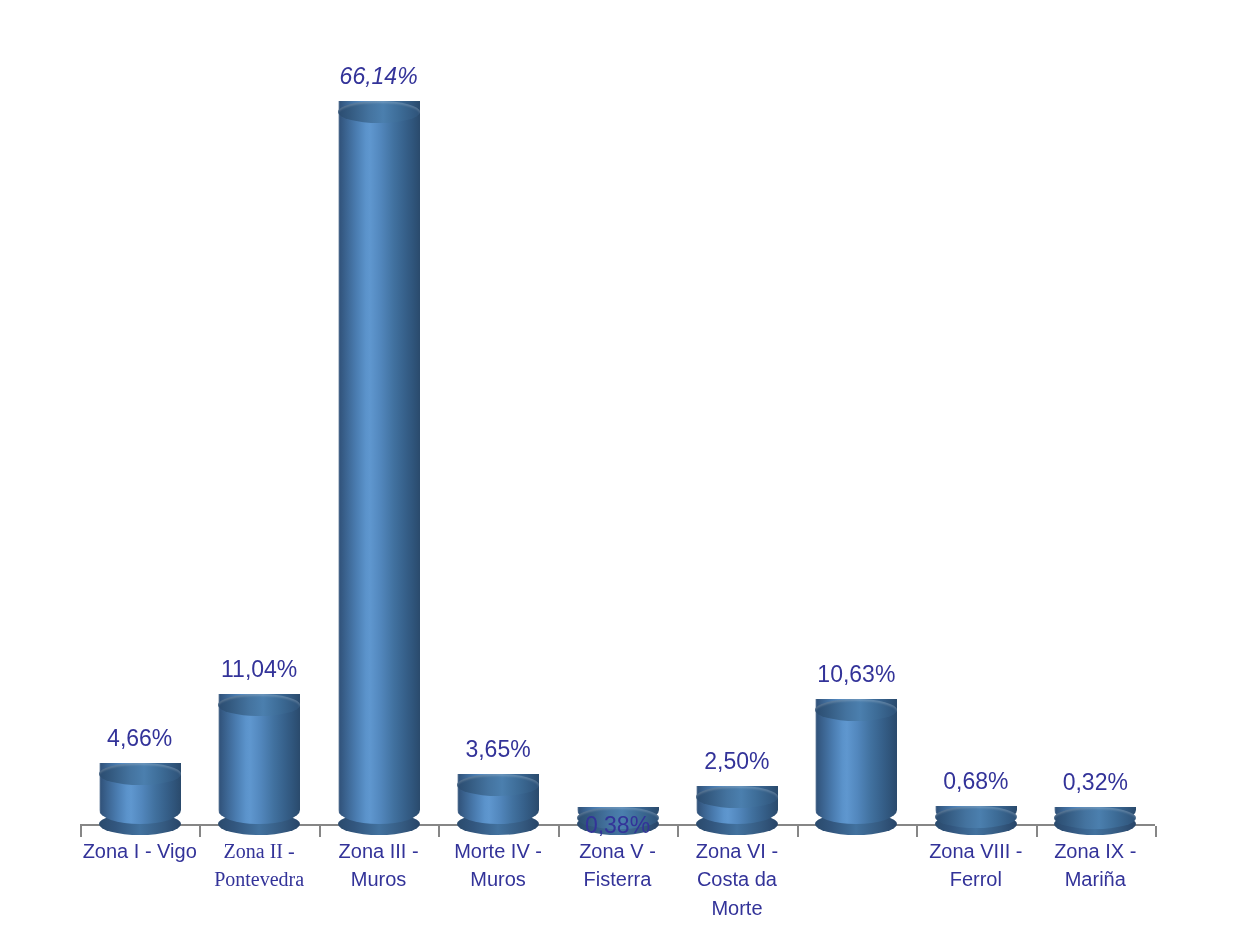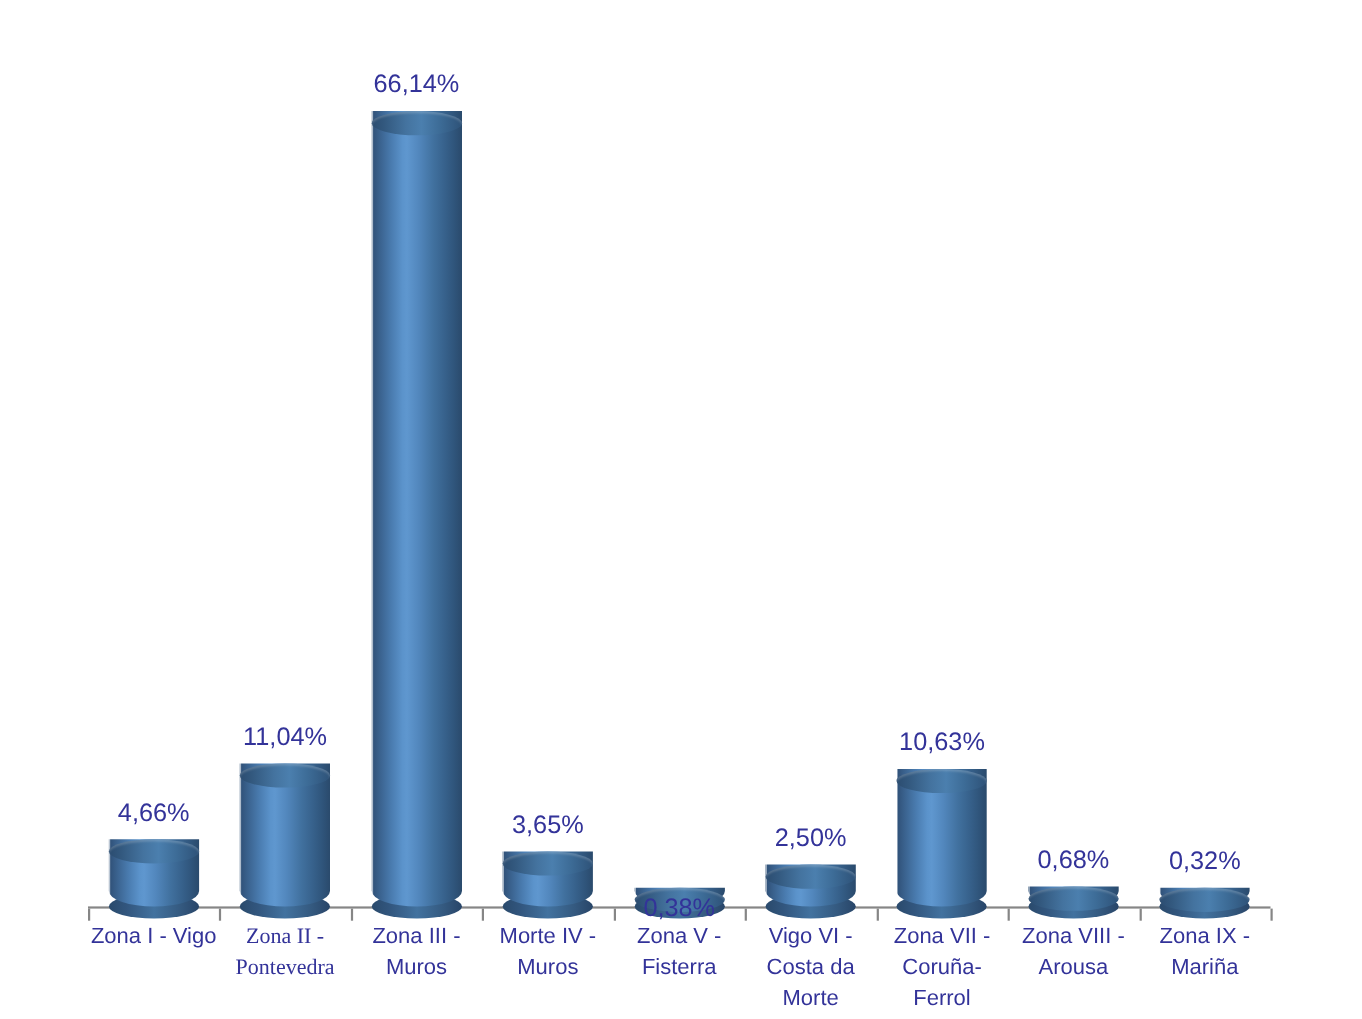--- a/index.html
+++ b/index.html
@@ -145,21 +145,21 @@
       <div class="data-label" style="left: 169.167px; width: 180px; top: 658.154px; color: rgb(51, 51, 153);">11,04%</div>
       <div class="cat-label" style="left: 195.444px; width: 127.444px; top: 837px; color: rgb(51, 51, 153); font-family: Liberation Serif, serif;">
         <div>Zona II -</div>
         <div>Pontevedra</div>
       </div>
       <div class="cylinder" style="left: 338px; top: 101px; width: 82px; height: 734px;">
         <div class="cyl-bottom" style="height: 22px;"></div>
         <div class="cyl-body" style="height: 723px; bottom: 11px;"></div>
         <div class="cyl-top" style="height: 22px; top: 0px;"></div>
       </div>
-      <div class="data-label" style="left: 288.611px; width: 180px; top: 65px; color: rgb(51, 51, 153);">66,14%</div>
+      <div class="data-label" style="left: 288.611px; width: 180px; top: 65px; color: rgb(51, 51, 153); font-style: italic;">66,14%</div>
       <div class="cat-label" style="left: 314.889px; width: 127.444px; top: 837px; color: rgb(51, 51, 153);">
         <div>Zona III -</div>
         <div>Muros</div>
       </div>
       <div class="cylinder" style="left: 457px; top: 773.708px; width: 82px; height: 61.2924px;">
         <div class="cyl-bottom" style="height: 22px;"></div>
         <div class="cyl-body" style="height: 50.2924px; bottom: 11px;"></div>
         <div class="cyl-top" style="height: 22px; top: 0px;"></div>
       </div>
       <div class="data-label" style="left: 408.056px; width: 180px; top: 737.708px; color: rgb(51, 51, 153);">3,65%</div>
@@ -177,44 +177,39 @@
         <div>Zona V -</div>
         <div>Fisterra</div>
       </div>
       <div class="cylinder" style="left: 696px; top: 786.087px; width: 82px; height: 48.9126px;">
         <div class="cyl-bottom" style="height: 22px;"></div>
         <div class="cyl-body" style="height: 37.9126px; bottom: 11px;"></div>
         <div class="cyl-top" style="height: 22px; top: 0px;"></div>
       </div>
       <div class="data-label" style="left: 646.944px; width: 180px; top: 750.087px; color: rgb(51, 51, 153);">2,50%</div>
       <div class="cat-label" style="left: 673.222px; width: 127.444px; top: 837px; color: rgb(51, 51, 153);">
-        <div>Vigo VI -</div>
+        <div>Zona VI -</div>
         <div>Costa da</div>
         <div>Morte</div>
       </div>
       <div class="cylinder" style="left: 815px; top: 698.568px; width: 82px; height: 136.432px;">
         <div class="cyl-bottom" style="height: 22px;"></div>
         <div class="cyl-body" style="height: 125.432px; bottom: 11px;"></div>
         <div class="cyl-top" style="height: 22px; top: 0px;"></div>
       </div>
       <div class="data-label" style="left: 766.389px; width: 180px; top: 662.568px; color: rgb(51, 51, 153);">10,63%</div>
-      <div class="cat-label" style="left: 792.667px; width: 127.444px; top: 837px; color: rgb(51, 51, 153);">
-        <div>Zona VII -</div>
-        <div>Coruña-</div>
-        <div>Ferrol</div>
-      </div>
       <div class="cylinder" style="left: 935px; top: 805.68px; width: 82px; height: 29.3202px;">
         <div class="cyl-bottom" style="height: 22px;"></div>
         <div class="cyl-body" style="height: 18.3202px; bottom: 11px;"></div>
         <div class="cyl-top" style="height: 22px; top: 0px;"></div>
       </div>
       <div class="data-label" style="left: 885.833px; width: 180px; top: 769.68px; color: rgb(51, 51, 153);">0,68%</div>
       <div class="cat-label" style="left: 912.111px; width: 127.444px; top: 837px; color: rgb(51, 51, 153);">
         <div>Zona VIII -</div>
-        <div>Arousa</div>
+        <div>Ferrol</div>
       </div>
       <div class="cylinder" style="left: 1054px; top: 807px; width: 82px; height: 28px;">
         <div class="cyl-bottom" style="height: 22px;"></div>
         <div class="cyl-body" style="height: 17px; bottom: 11px;"></div>
         <div class="cyl-top" style="height: 22px; top: 0px;"></div>
       </div>
       <div class="data-label" style="left: 1005.28px; width: 180px; top: 771px; color: rgb(51, 51, 153);">0,32%</div>
       <div class="cat-label" style="left: 1031.56px; width: 127.444px; top: 837px; color: rgb(51, 51, 153);">
         <div>Zona IX -</div>
         <div>Mariña</div>

